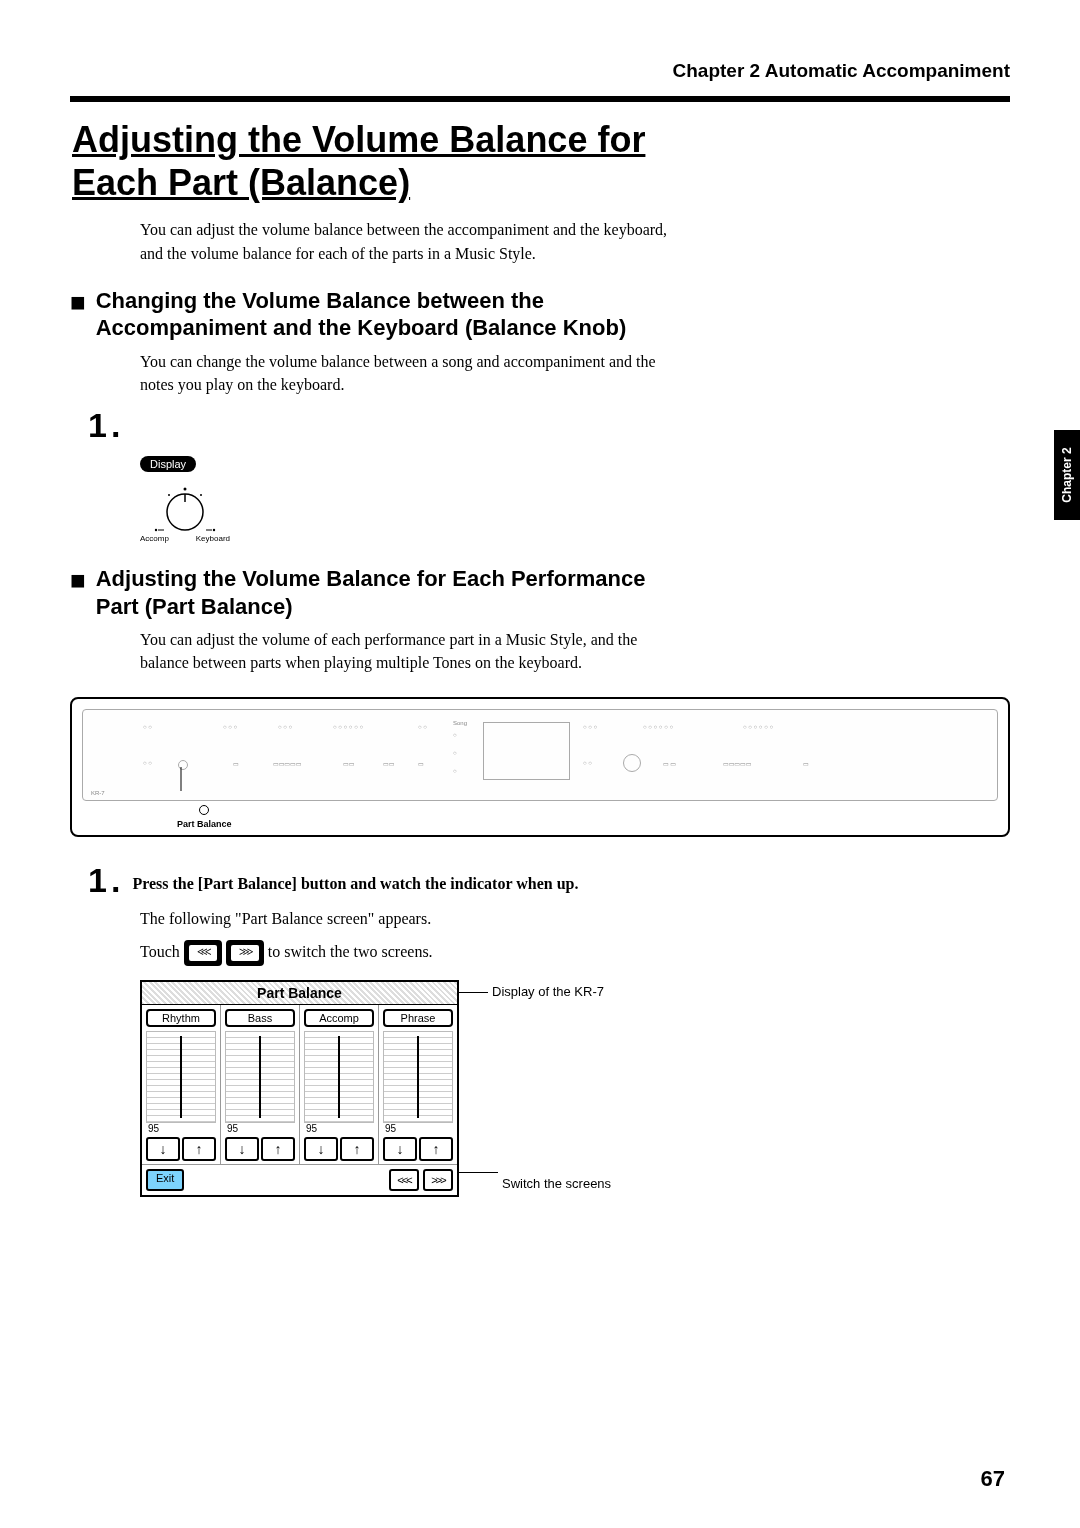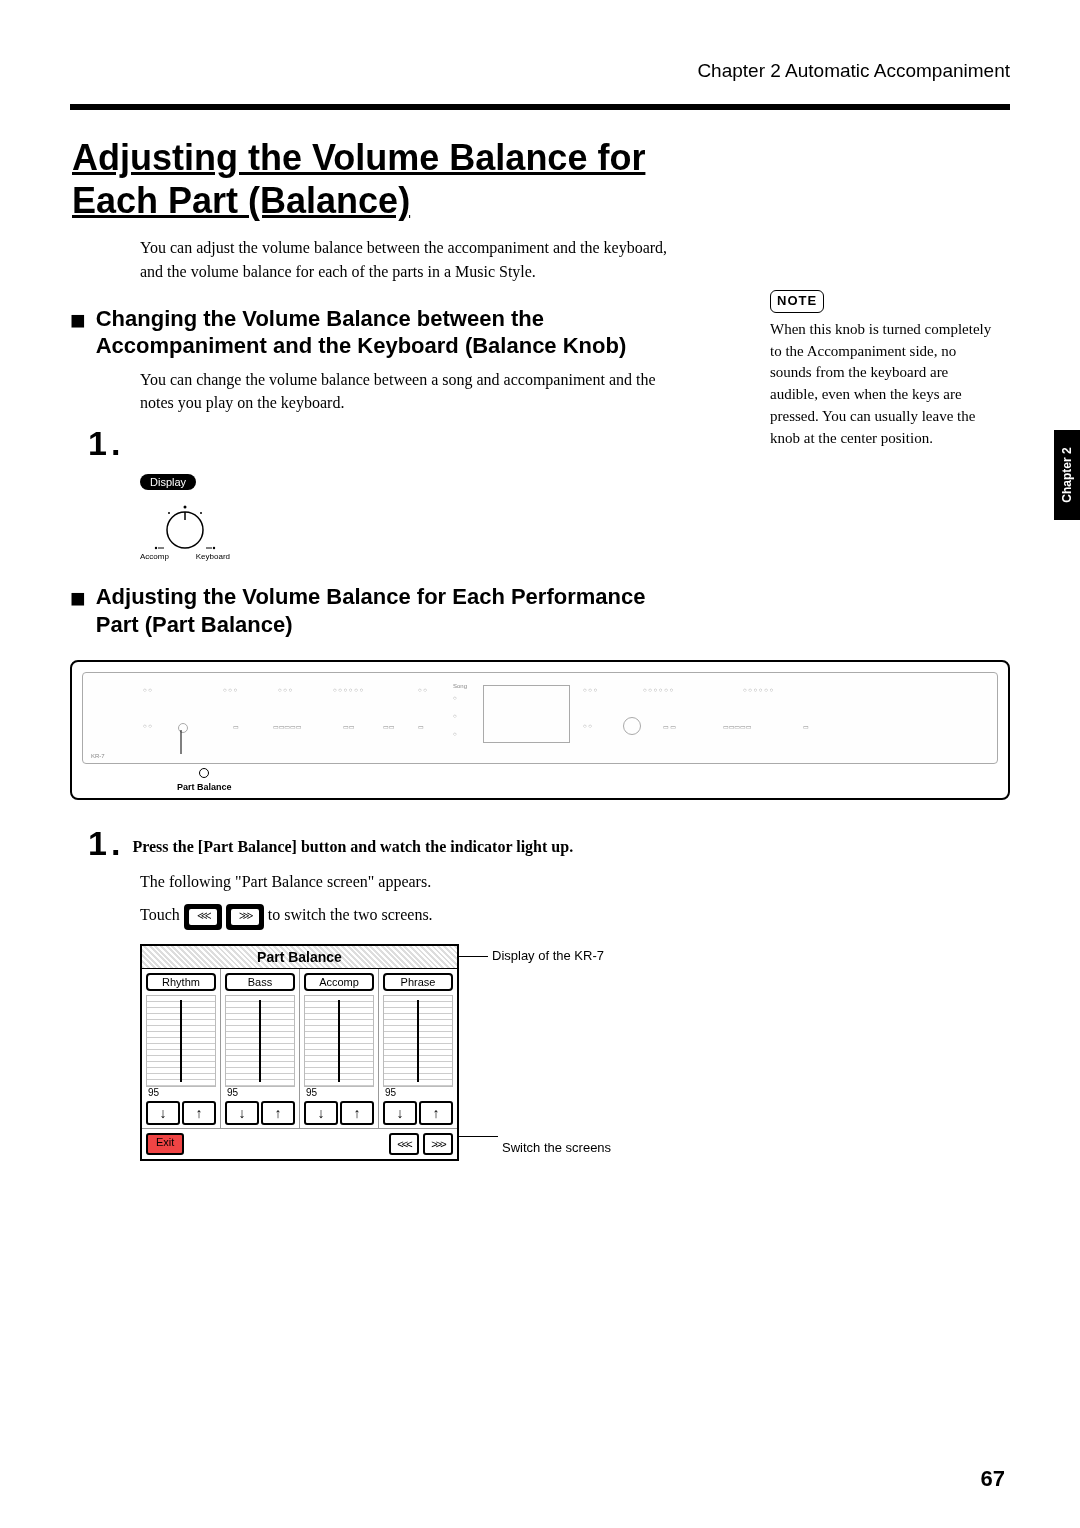--- a/index.html
+++ b/index.html
@@ -12,26 +12,26 @@
   }
   .page {
     width: 1080px;
     height: 1528px;
     position: relative;
     box-sizing: border-box;
     padding: 60px 70px 40px 70px;
   }
   .chapter-header {
     text-align: right;
-    font-weight: normal;
+    font-weight: bold;
     font-family: Arial, sans-serif;
     font-size: 19px;
-    padding-bottom: 22px;
+    padding-bottom: 14px;
     border-bottom: 6px solid #000;
-    margin-bottom: 26px;
+    margin-bottom: 16px;
   }
   .main-title {
     font-family: Arial, sans-serif;
     font-weight: bold;
     font-size: 36px;
     line-height: 1.2;
     margin: 2px;
     width: 620px;
     text-decoration: underline;
   }
@@ -291,21 +291,21 @@
     display: flex;
     justify-content: space-between;
     padding: 4px;
     border-top: 1px solid #999;
   }
   .pb-exit {
     border: 2px solid #000;
     border-radius: 3px;
     font-size: 11px;
     padding: 1px 8px;
-    background: #ef4444;
+    background: #7dd3fc;
   }
   .pb-page-btns {
     display: flex;
     gap: 4px;
   }
   .pb-page-btn {
     border: 2px solid #000;
     border-radius: 3px;
     width: 26px;
     height: 18px;
@@ -382,20 +382,21 @@
         <span class="knob-label-small">Accomp</span>
         <span class="knob-label-small">Keyboard</span>
       </div>
     </div>
   </div>
 
   <div class="subheading">
     <span class="bullet">■</span>
     <span>Adjusting the Volume Balance for Each Performance Part (Part Balance)</span>
   </div>
+  <p class="sub-para">You can adjust the volume of each performance part in a Music Style, and the balance between parts when playing multiple Tones on the keyboard.</p>
 
   <div class="panel-box">
     <div class="panel-strip">
       <span class="mini" style="left:8px; bottom:4px;">KR-7</span>
 
       <span class="mini" style="left:60px; top:14px;">○ ○</span>
       <span class="mini" style="left:140px; top:14px;">○ ○ ○</span>
       <span class="mini" style="left:195px; top:14px;">○ ○ ○</span>
       <span class="mini" style="left:250px; top:14px;">○ ○ ○ ○ ○ ○</span>
       <span class="mini" style="left:335px; top:14px;">○ ○</span>
@@ -426,21 +427,21 @@
     </svg>
     <div class="panel-callout">
       <div class="dot"></div>
       <div class="lbl">Part Balance</div>
     </div>
   </div>
 
   <div class="step" style="margin-top:26px;">
     <span class="step-num">1</span>
     <span class="step-dot">.</span>
-    <span class="step-text">Press the [Part Balance] button and watch the indicator light up.</span>
+    <span class="step-text">Press the [Part Balance] button and watch the indicator when up.</span>
   </div>
 
   <p class="body-text">The following "Part Balance screen" appears.</p>
 
   <p class="body-text">
     <span>Touch </span>
     <span class="scr-btn"><span class="scr-btn-inner">&lt;&lt;&lt;</span></span>
     <span class="scr-btn"><span class="scr-btn-inner">&gt;&gt;&gt;</span></span>
     <span> to switch the two screens.</span>
   </p>
@@ -494,24 +495,20 @@
         </div>
       </div>
     </div>
     <div class="annot-line" style="left:388px; top:12px; width:30px;"></div>
     <div class="annot" style="left:422px; top:4px;">Display of the KR-7</div>
     <div class="annot-line" style="left:388px; top:192px; width:40px;"></div>
     <div class="annot" style="left:432px; top:196px;">Switch the screens</div>
   </div>
 
 
-  <div class="side">
-    <div class="note-box">NOTE</div>
-    <div>When this knob is turned completely to the Accompaniment side, no sounds from the keyboard are audible, even when the keys are pressed. You can usually leave the knob at the center position.</div>
-  </div>
 
   <div class="chapter-tab">
     <span>Chapter 2</span>
   </div>
 
   <div class="pagenum">67</div>
 
 </div>
 
 </body></html>

